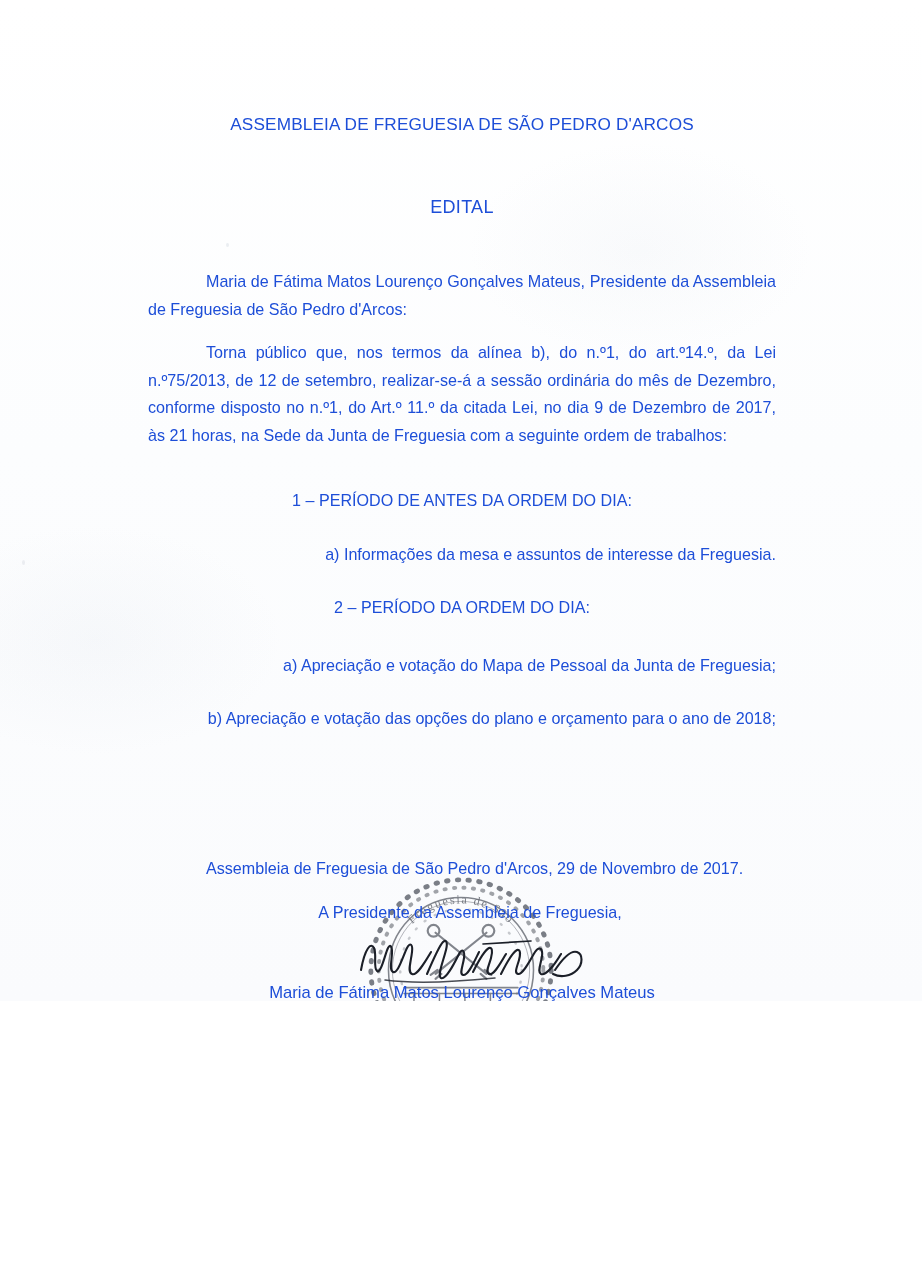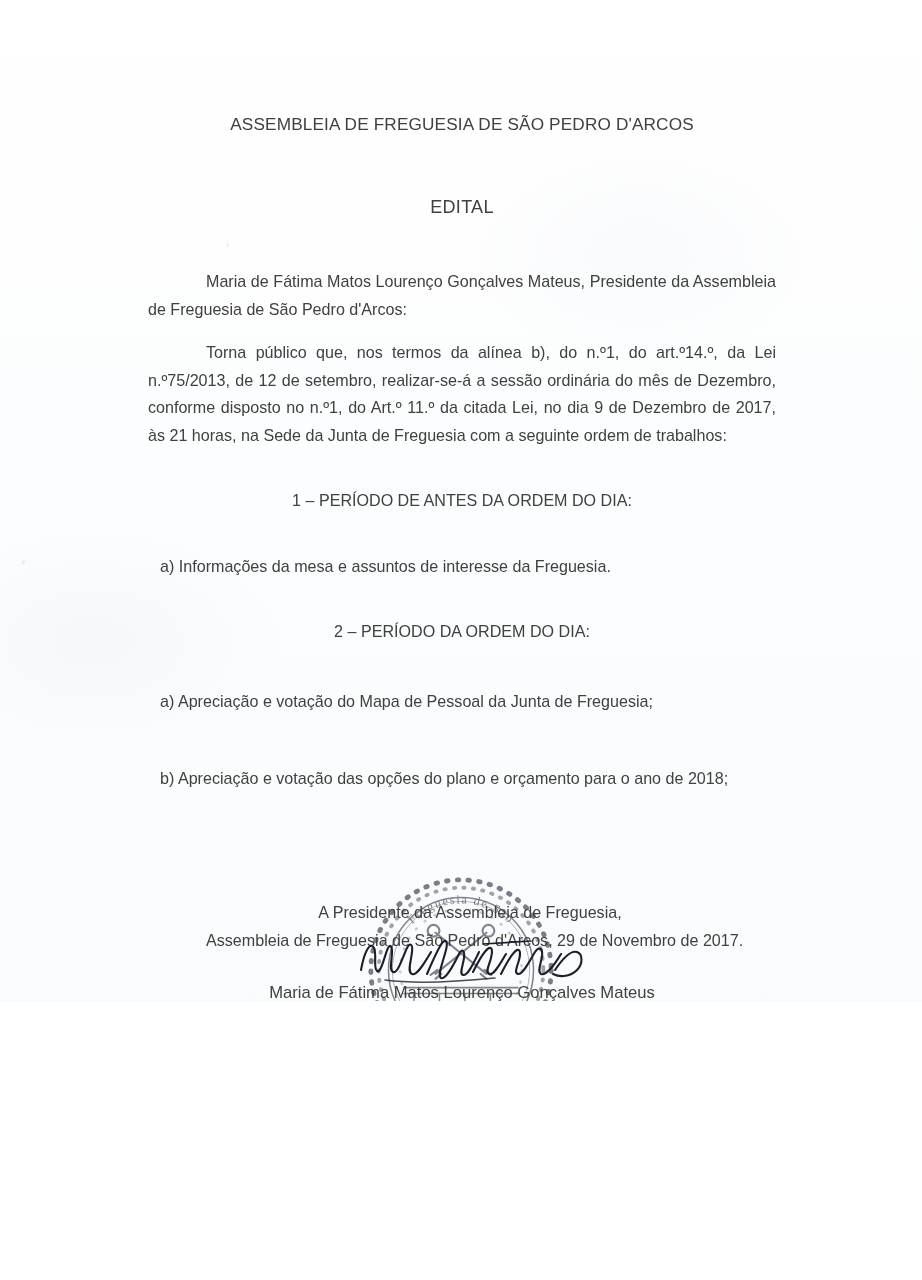--- a/index.html
+++ b/index.html
@@ -10,21 +10,21 @@
   }
 
   .page {
     position: relative;
     width: 922px;
     height: 1001px;
     margin: 0 auto;
     background: #fdfdfe;
     overflow: hidden;
     font-family: "Liberation Sans", sans-serif;
-    color: #404040;
+    color: #1d4ed8;
     -webkit-font-smoothing: antialiased;
   }
 
   
   .scan-tint {
     position: absolute;
     inset: 0;
     pointer-events: none;
     background:
       radial-gradient(ellipse 200px 120px at 170px 1180px, rgba(180,195,215,0.16), rgba(255,255,255,0) 70%),
@@ -96,24 +96,24 @@
   }
 
   p.agenda-head {
     margin: 0;
     font-size: 16.1px;
     line-height: 27.5px;
     text-align: center;
   }
 
   p.agenda-item {
-    margin: 12px;
+    margin: 0;
     font-size: 16.1px;
     line-height: 27.5px;
-    text-align: left;
+    text-align: right;
   }
 
   
   .spacer-22 { height: 22px; }
   .spacer-26 { height: 26px; }
   .spacer-30 { height: 30px; }
   .spacer-34 { height: 34px; }
   .spacer-40 { height: 40px; }
 
   p.agenda-head.big {

